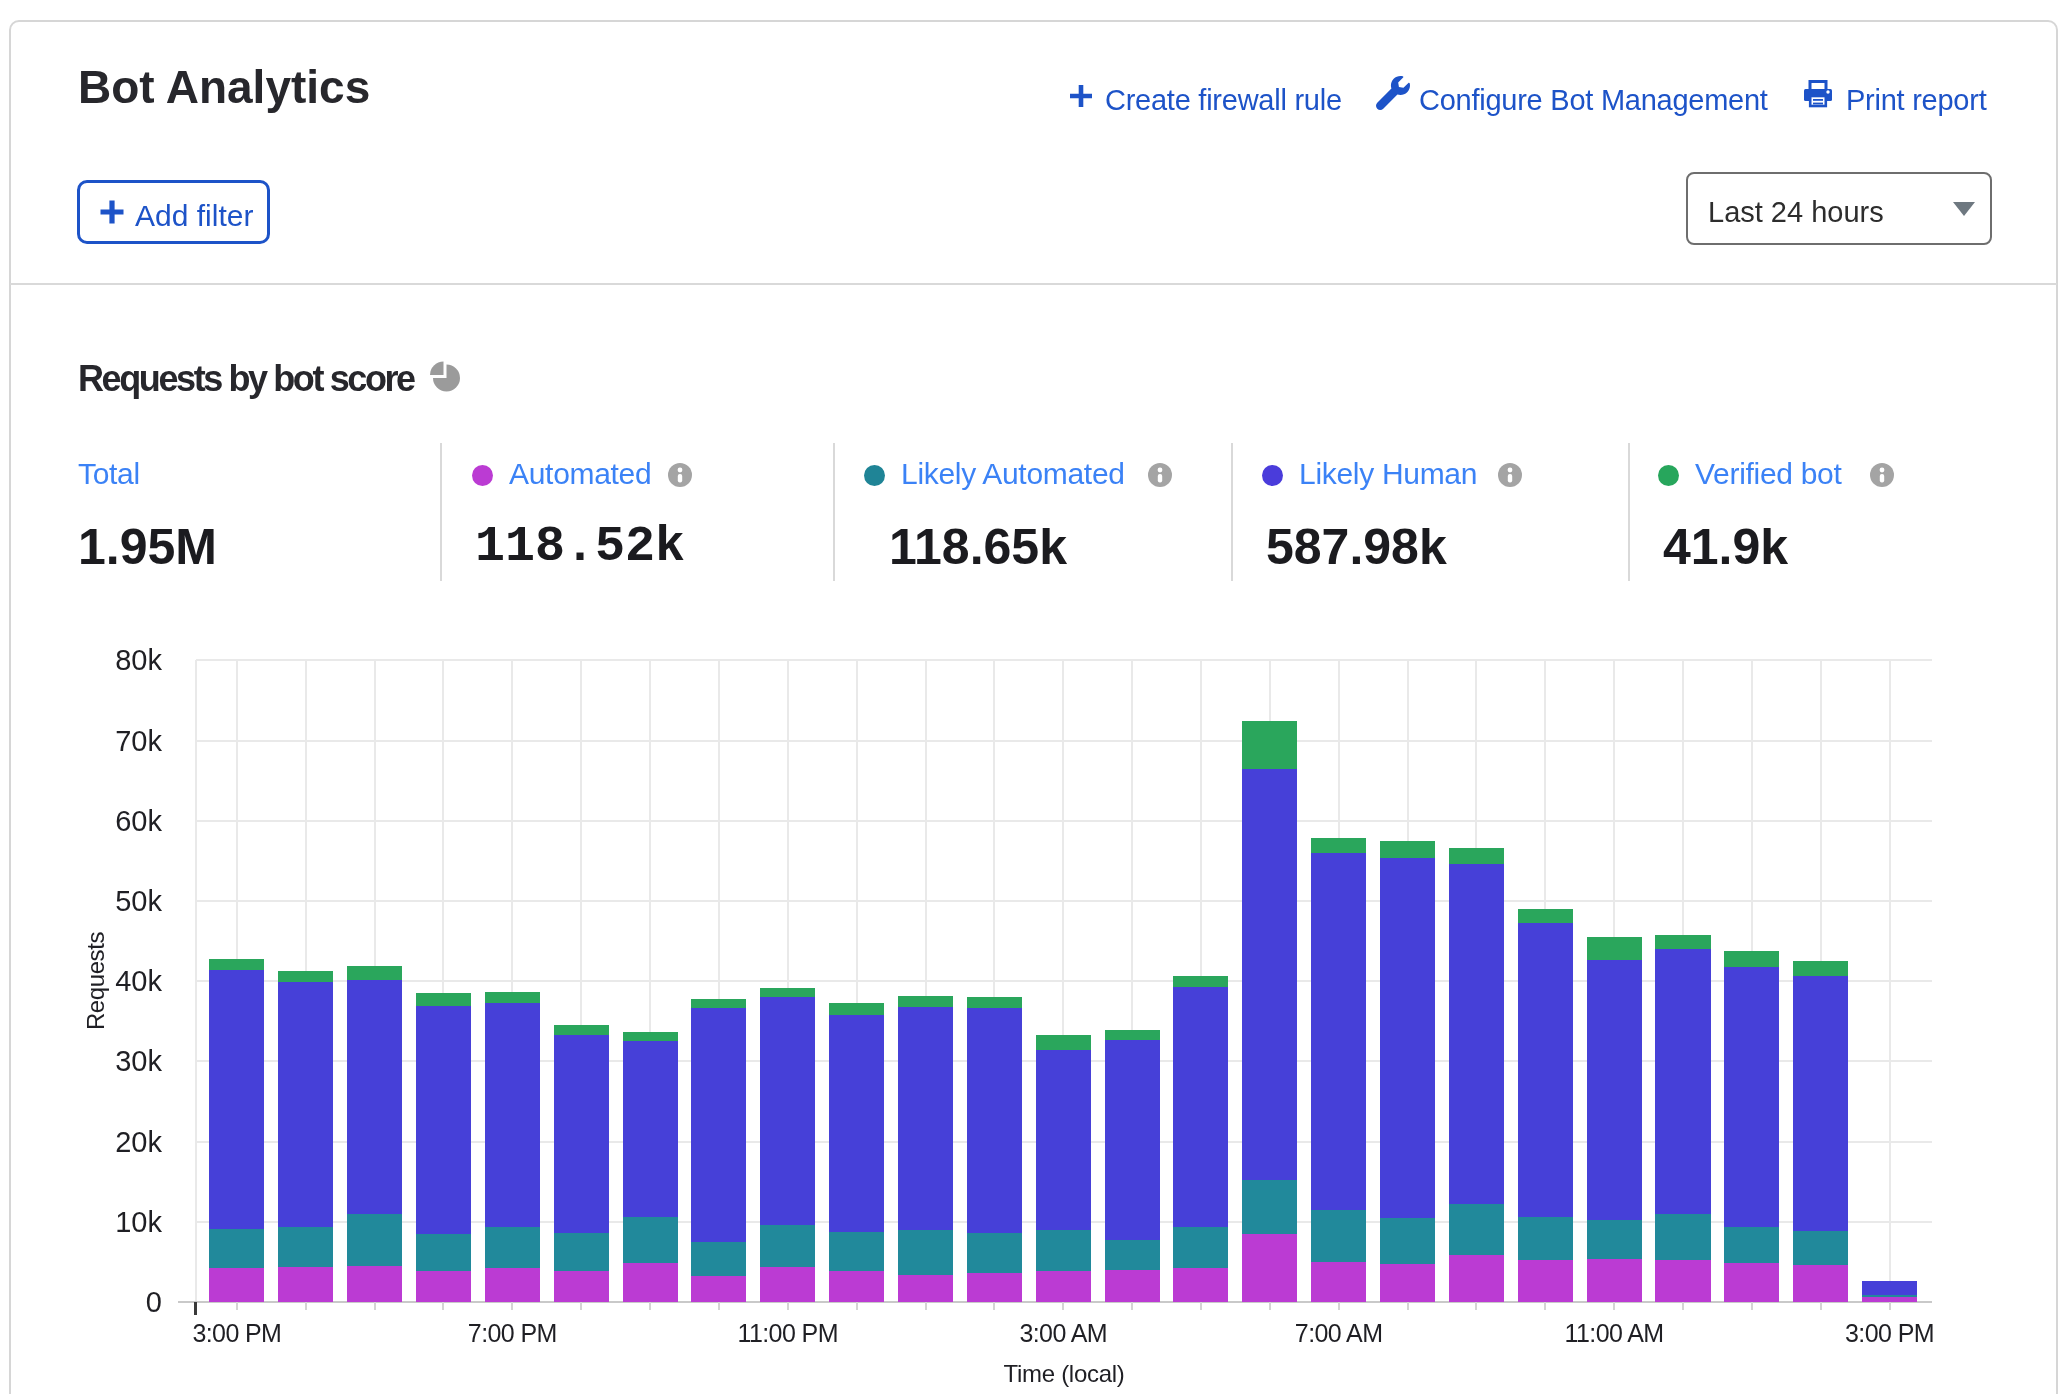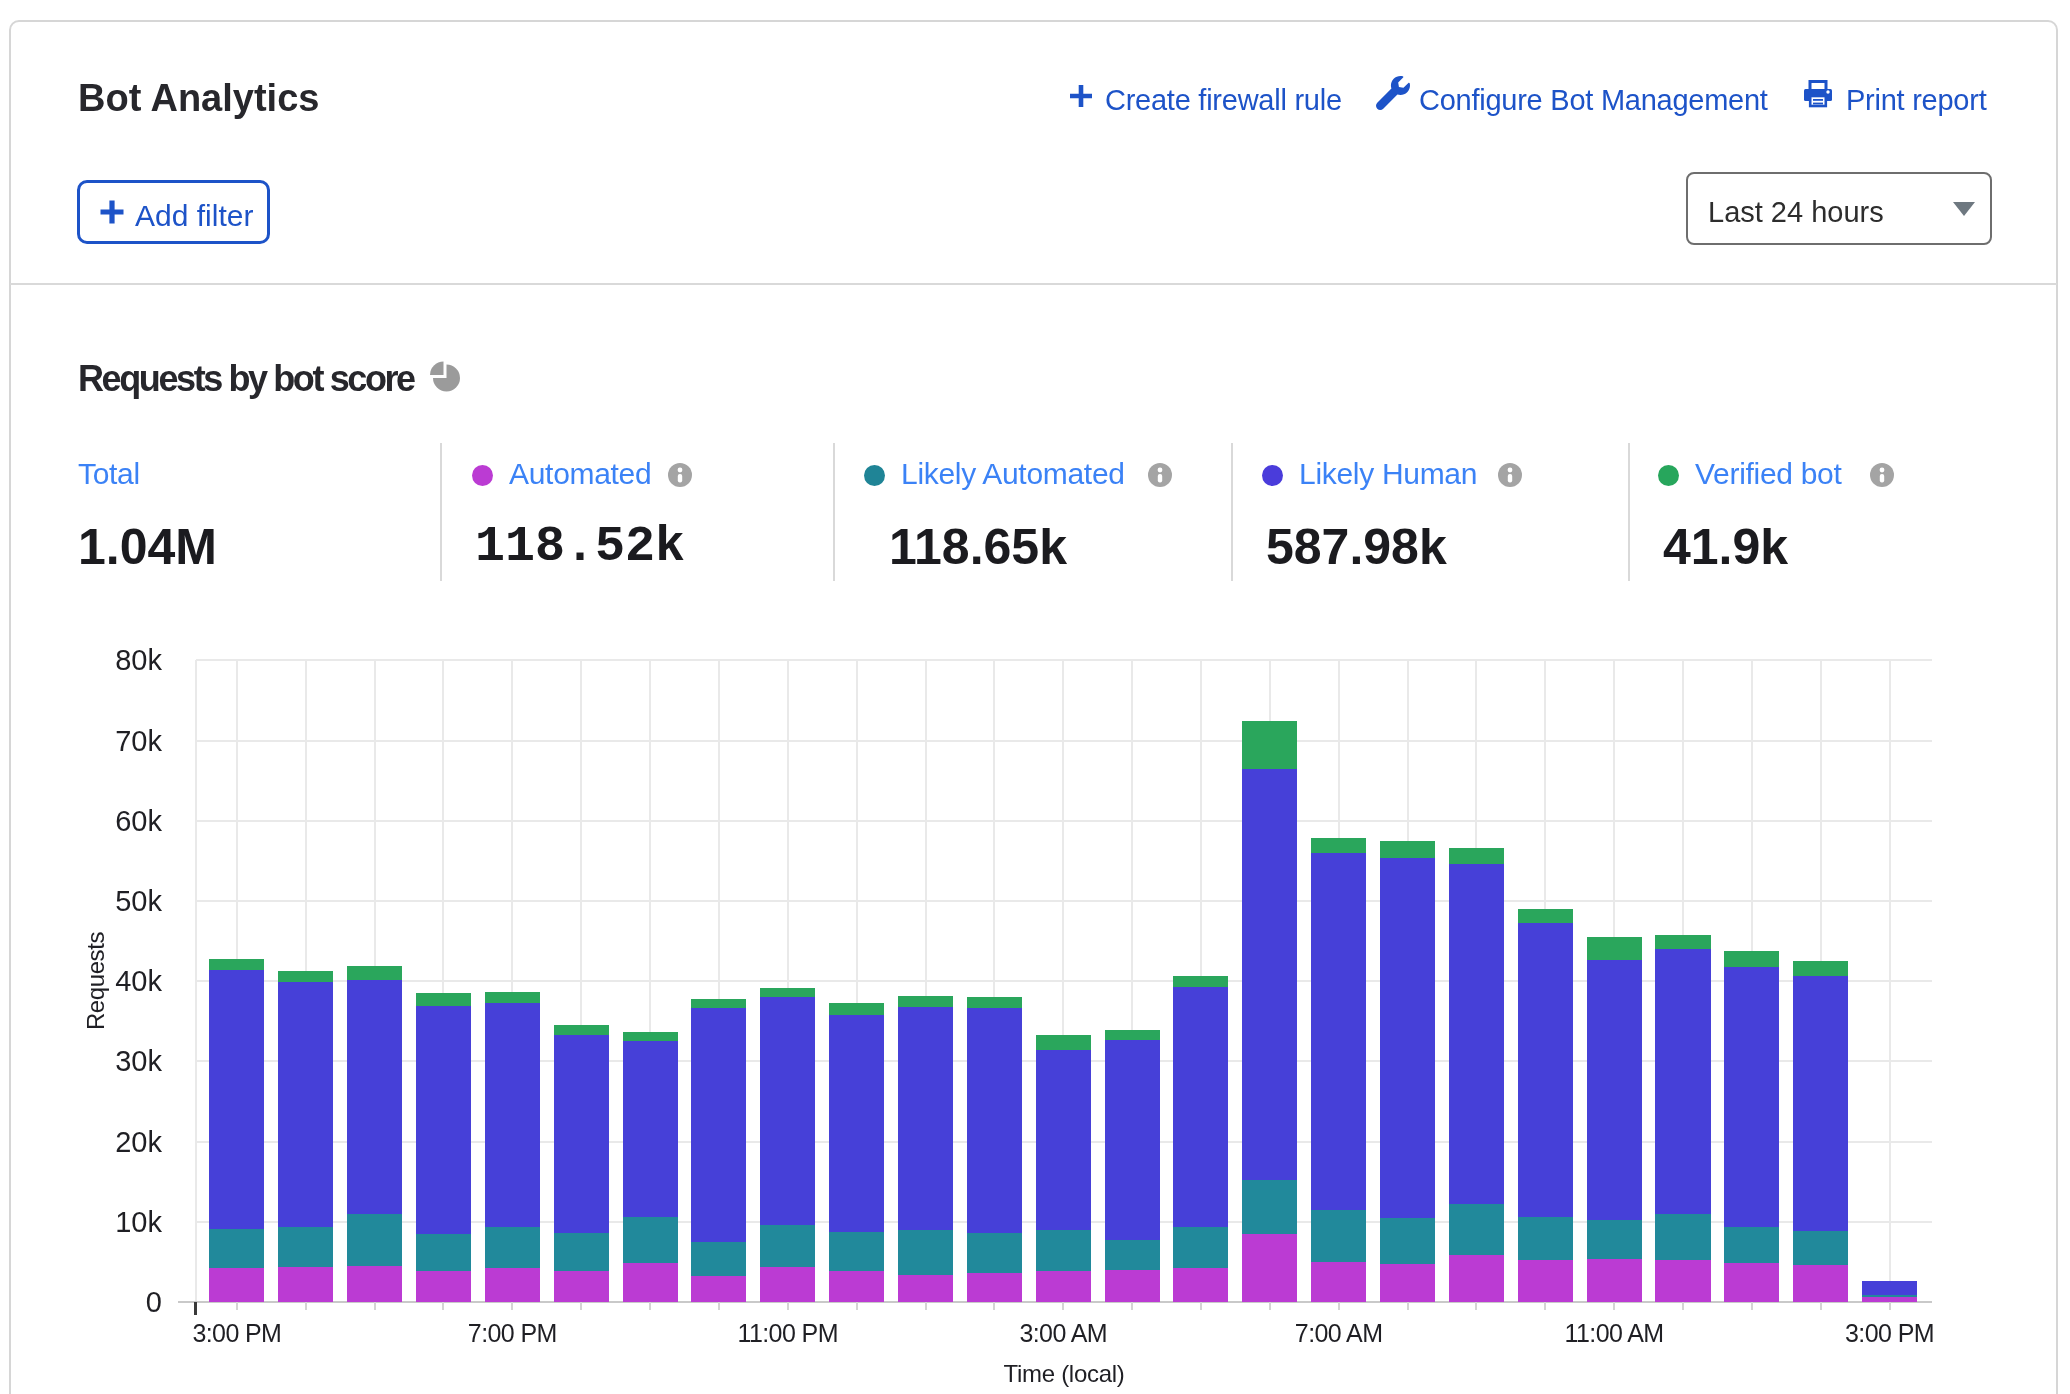--- a/index.html
+++ b/index.html
@@ -1,18 +1,18 @@
 <!DOCTYPE html>
 <html><head><meta charset="utf-8">
 <style>
 * { margin:0; padding:0; box-sizing:border-box; }
 html,body { width:2070px; height:1394px; background:#fff; font-family:"Liberation Sans", sans-serif; position:relative; overflow:hidden; }
 .card { position:absolute; left:9px; top:20px; width:2049px; height:1420px; border:2px solid #d6d6d6; border-radius:10px; }
 .hdiv { position:absolute; left:10px; top:283px; width:2047px; height:2px; background:#d9d9d9; }
-.title { position:absolute; left:78px; top:77px; font-size:38px; font-weight:700; color:#27272c; }
+.title { position:absolute; left:78px; top:60px; font-size:46px; font-weight:700; color:#27272c; }
 .link { position:absolute; top:84px; font-size:29px; letter-spacing:-0.25px; color:#1d53c8; }
 .btn { position:absolute; left:77px; top:180px; width:193px; height:64px; border:3px solid #1d53c8; border-radius:10px; }
 .btntext { position:absolute; left:135px; top:199px; font-size:30px; color:#1d53c8; }
 .select { position:absolute; left:1686px; top:172px; width:306px; height:73px; border:2px solid #6e6e6e; border-radius:8px; }
 .seltext { position:absolute; left:1708px; top:196px; font-size:29px; color:#2d2d2d; }
 .h2 { position:absolute; left:78px; top:358px; font-size:36px; letter-spacing:-2.4px; font-weight:700; color:#27272c; }
 .slabel { position:absolute; font-size:30px; letter-spacing:-0.3px; color:#3b82f6; }
 .snum { position:absolute; font-size:50px; font-weight:700; color:#1b1b1f; }
 .dot { position:absolute; width:21px; height:21px; border-radius:50%; }
 .info { position:absolute; }
@@ -48,21 +48,21 @@
 <div class="seltext">Last 24 hours</div>
 <svg width="24" height="16" viewBox="0 0 24 16" style="position:absolute;left:1952px;top:201px;">
     <path d="M1 1h22L12 15Z" fill="#6e7880"></path>
   </svg>
 <div class="h2">Requests by bot score</div>
 <svg width="34" height="34" viewBox="0 0 34 34" style="position:absolute;left:428px;top:361px;">
     <path fill="#9b9b9b" d="M18.5 17 L18.5 3.5 A13.5 13.5 0 1 1 5 17 Z"></path>
     <path fill="#9b9b9b" d="M15.5 14 L2 14 A13.5 13.5 0 0 1 15.5 0.5 Z"></path>
   </svg>
 <div class="slabel" style="left:78px;top:457px;">Total</div>
-<div class="snum" style="left:78px;top:518px;">1.04M</div>
+<div class="snum" style="left:78px;top:518px;">1.95M</div>
 <div class="dot" style="left:472px;top:465px;background:#bb3bd3"></div>
 <div class="slabel" style="left:509px;top:457px;">Automated</div>
 <svg class="info" style="left:668px;top:463px;" width="24" height="24" viewBox="0 0 24 24">
     <circle cx="12" cy="12" r="12" fill="#a4a4a4"></circle>
     <circle cx="12" cy="7" r="2.4" fill="#fff"></circle>
     <rect x="9.8" y="11" width="4.4" height="8.6" rx="2" fill="#fff"></rect>
   </svg>
 <div class="snum" style="left:475px;top:518px;font-family:Liberation Mono, monospace;">118.52k</div>
 <div class="dot" style="left:864px;top:465px;background:#1f8496"></div>
 <div class="slabel" style="left:901px;top:457px;">Likely Automated</div>

